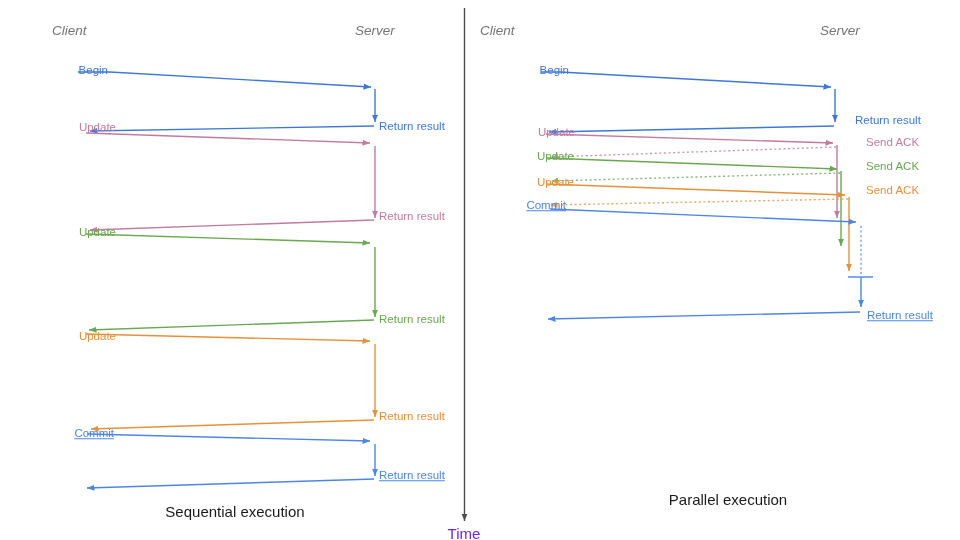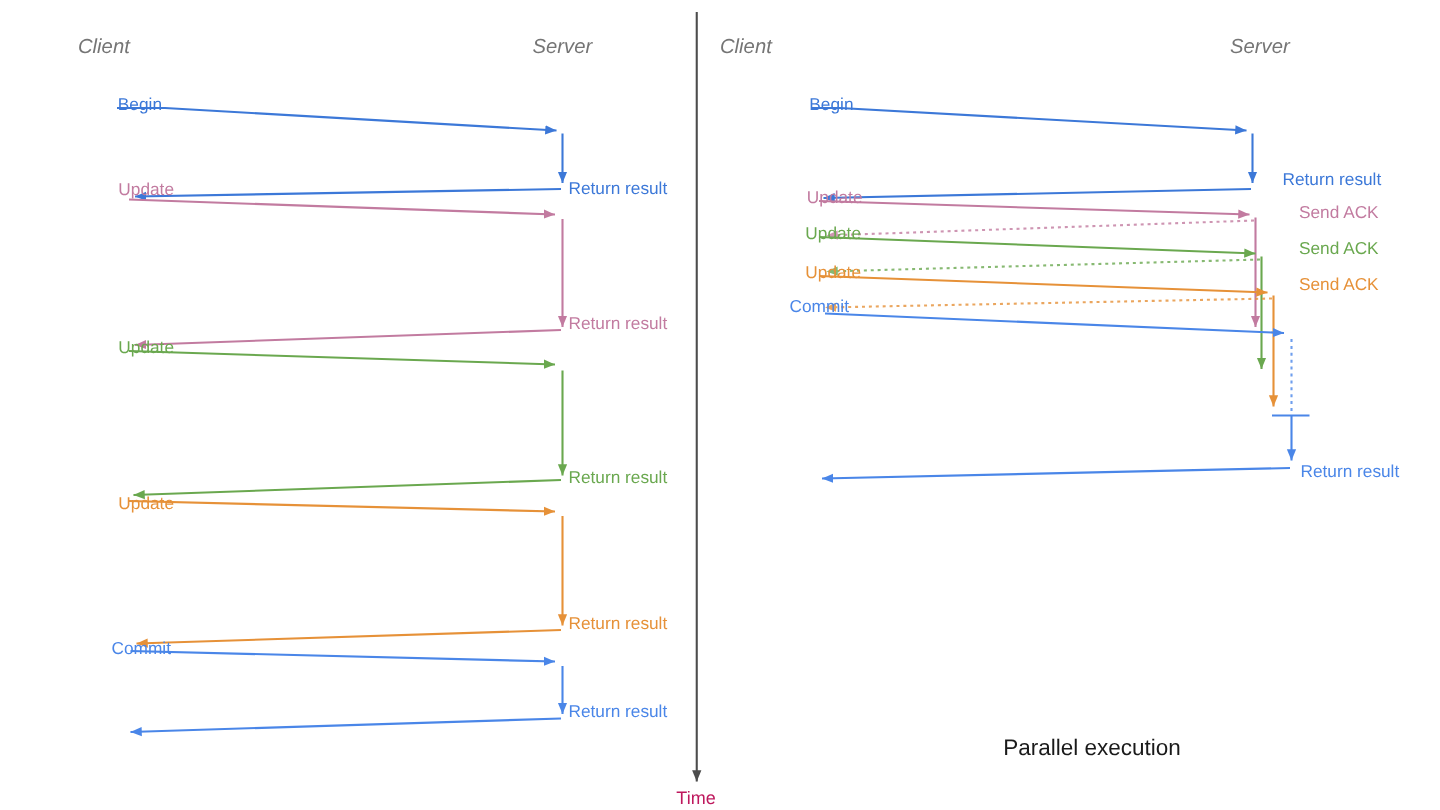--- a/index.html
+++ b/index.html
@@ -16,24 +16,24 @@
   }
   .hdr{
     position:absolute;white-space:nowrap;font-size:13.5px;font-style:italic;
     color:var(--gray);line-height:1;
   }
   .caption{
     position:absolute;white-space:nowrap;font-size:15px;color:#1a1a1a;
     transform:translate(-50%,-50%);line-height:1;
   }
   .time-lbl{
-    position:absolute;white-space:nowrap;font-size:12px;color:#be185d;
+    position:absolute;white-space:nowrap;font-size:15px;color:#6d28d9;
     transform:translateX(-50%);line-height:1;text-align:center;
   }
-  .t-b1{color:var(--b1);} .t-b2{color:var(--b2);} .t-pk{color:var(--pk);}
+  .t-b1{color:var(--b1);} .t-b2{color:var(--b2);text-decoration:underline;} .t-pk{color:var(--pk);}
   .t-gr{color:var(--gr);} .t-or{color:var(--or);}
   .s-b1{stroke:var(--b1);} .s-b2{stroke:var(--b2);} .s-pk{stroke:var(--pk);}
   .s-gr{stroke:var(--gr);} .s-or{stroke:var(--or);} .s-ax{stroke:var(--ax);}
   .f-b1{fill:var(--b1);} .f-b2{fill:var(--b2);} .f-pk{fill:var(--pk);}
   .f-gr{fill:var(--gr);} .f-or{fill:var(--or);} .f-ax{fill:var(--ax);}
   .ln{fill:none;stroke-width:1.4;}
   .dot{stroke-dasharray:2 2.6;opacity:.8;}
 </style>
 </head>
 <body>
@@ -121,20 +121,21 @@
   <span class="lbl t-gr" style="right:876px;top:233px">Update</span>
   <span class="lbl t-or" style="right:876px;top:337px">Update</span>
   <span class="lbl t-b2" style="right:878px;top:434px">Commit</span>
 
   <span class="lbl t-b1" style="left:379px;top:127px">Return result</span>
   <span class="lbl t-pk" style="left:379px;top:217px">Return result</span>
   <span class="lbl t-gr" style="left:379px;top:320px">Return result</span>
   <span class="lbl t-or" style="left:379px;top:417px">Return result</span>
   <span class="lbl t-b2" style="left:379px;top:476px">Return result</span>
 
+  <span class="caption" style="left:235px;top:511px">Sequential execution</span>
 
   <span class="hdr" style="left:480px;top:24px">Client</span>
   <span class="hdr" style="left:820px;top:24px">Server</span>
 
   <span class="lbl t-b1" style="right:423px;top:71px">Begin</span>
   <span class="lbl t-pk" style="right:417px;top:133px">Update</span>
   <span class="lbl t-gr" style="right:418px;top:157px">Update</span>
   <span class="lbl t-or" style="right:418px;top:183px">Update</span>
   <span class="lbl t-b2" style="right:426px;top:206px">Commit</span>
 

